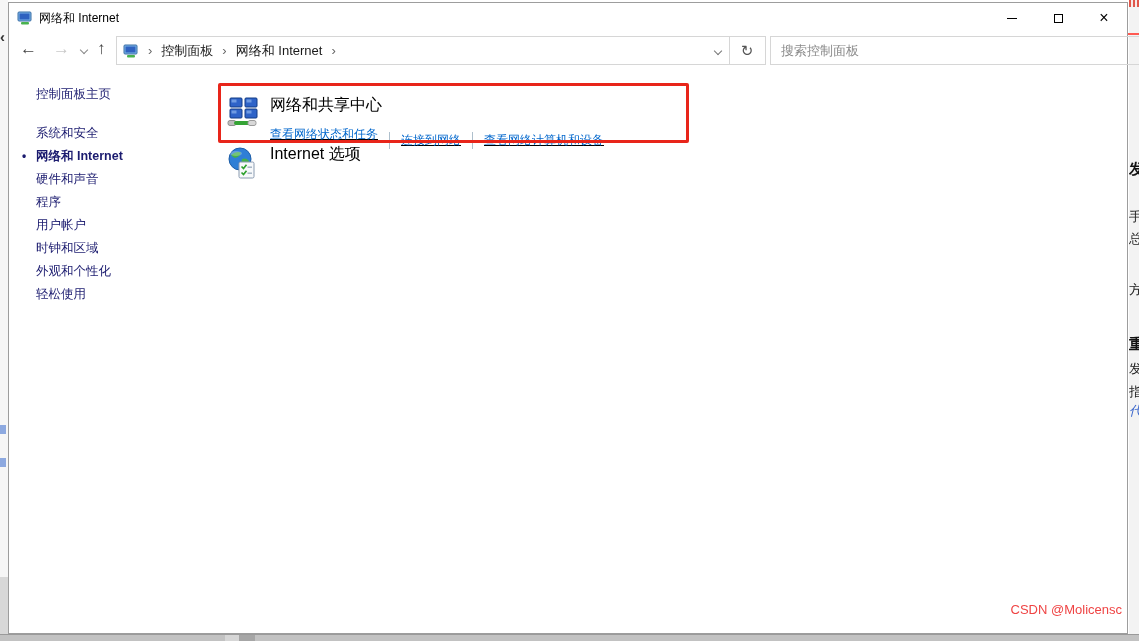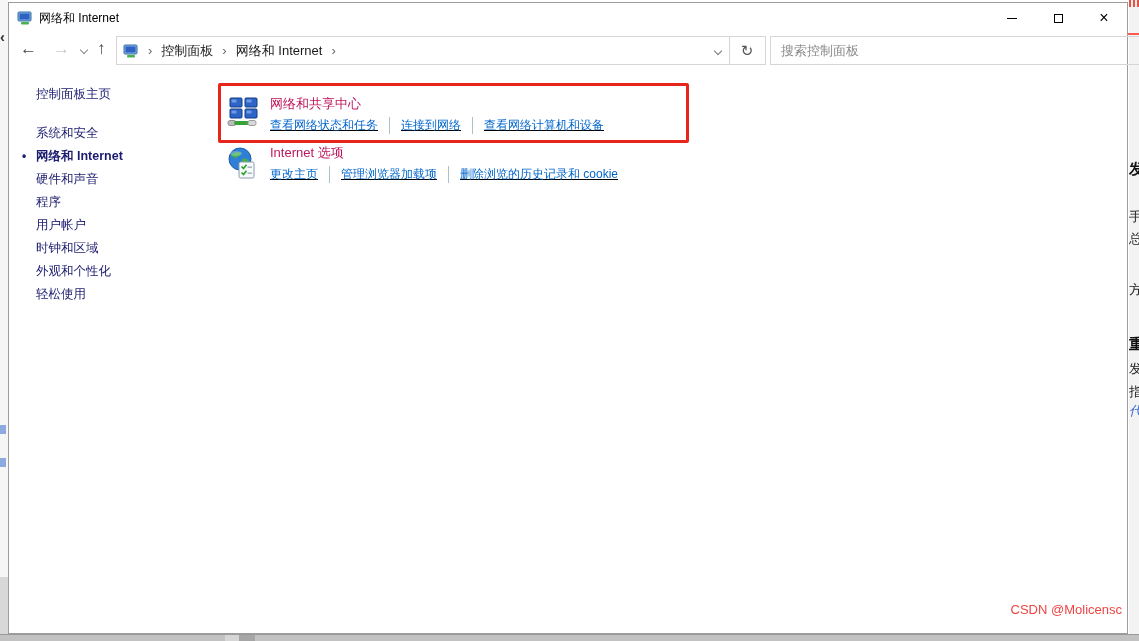--- a/index.html
+++ b/index.html
@@ -74,24 +74,24 @@
   .content { position:absolute; left:0; top:67px; right:0; bottom:0; background:#fff; }
 
   .sidebar { position:absolute; left:0; top:0; width:205px; padding:16px 0 0 27px; }
   .side-home { font-size:12.5px; color:#1b1b6f; margin-bottom:19px; cursor:pointer; }
   .side-item { position:relative; font-size:12.5px; color:#1b1b6f; height:23px; line-height:23px; cursor:pointer; }
   .side-item.selected { font-weight:bold; }
   .side-bullet { position:absolute; left:-14px; top:0; color:#1b1b6f; font-size:12px; }
 
   .category { position:absolute; left:218px; display:flex; align-items:flex-start; }
   .cat-icon { width:34px; height:34px; margin-right:9px; flex:0 0 34px; }
-  .cat-title { font-size:13px; color:#be185d; margin-bottom:4px; cursor:pointer; }
+  .cat-title { font-size:16px; color:#000000; margin-bottom:4px; cursor:pointer; }
   .cat-links { display:flex; align-items:center;text-decoration:underline; }
   .cat-link { font-size:12px; color:#0066cc; cursor:pointer; }
-  .cat-link + .cat-link { border-left:1px solid #aebfcc; margin-left:11px; padding-left:11px; }
+  .cat-link + .cat-link { border-left:1px solid #aebfcc; margin-left:11px; padding-left:11px;margin-top:12px; }
   .cat1 { top:25px; }
   .cat2 { top:74px; }
   .cat2 .cat-icon { margin-top:3px; }
 
   .red-box { position:absolute; left:209px; top:13px; width:471px; height:60px;
              border:3px solid #e8251a; border-radius:2px; pointer-events:none; }
 
   .watermark { position:absolute; right:5px; bottom:16px; font-size:13px; color:#ef4444; }
 </style>
 </head>
@@ -224,25 +224,20 @@
           <path d="M15 12 Q20 10 22.5 15 Q18.5 19 14 17 Z" fill="#46b14a"></path>
           <ellipse cx="9" cy="6.5" rx="6" ry="2.6" fill="#ffffff" opacity=".25"></ellipse>
           <rect x="12" y="15" width="15" height="16" rx="1.5" fill="#f7f9fb" stroke="#8a9bb0"></rect>
           <path d="M14.5 19.5 l2 2 l3 -3.8" stroke="#2fa12f" stroke-width="1.7" fill="none"></path>
           <rect x="20.5" y="19.5" width="4.5" height="1.4" fill="#9fb0c0"></rect>
           <path d="M14.5 25.5 l2 2 l3 -3.8" stroke="#2fa12f" stroke-width="1.7" fill="none"></path>
           <rect x="20.5" y="25.5" width="4.5" height="1.4" fill="#9fb0c0"></rect>
         </svg>
         <div>
           <div class="cat-title">Internet 选项</div>
-          <div class="cat-links">
-            <span class="cat-link">更改主页</span>
-            <span class="cat-link">管理浏览器加载项</span>
-            <span class="cat-link">删除浏览的历史记录和 cookie</span>
-          </div>
         </div>
       </div>
 
       <div class="red-box"></div>
 
       <div class="watermark">CSDN @Molicensc</div>
     </div>
   </div>
 </div>
 

